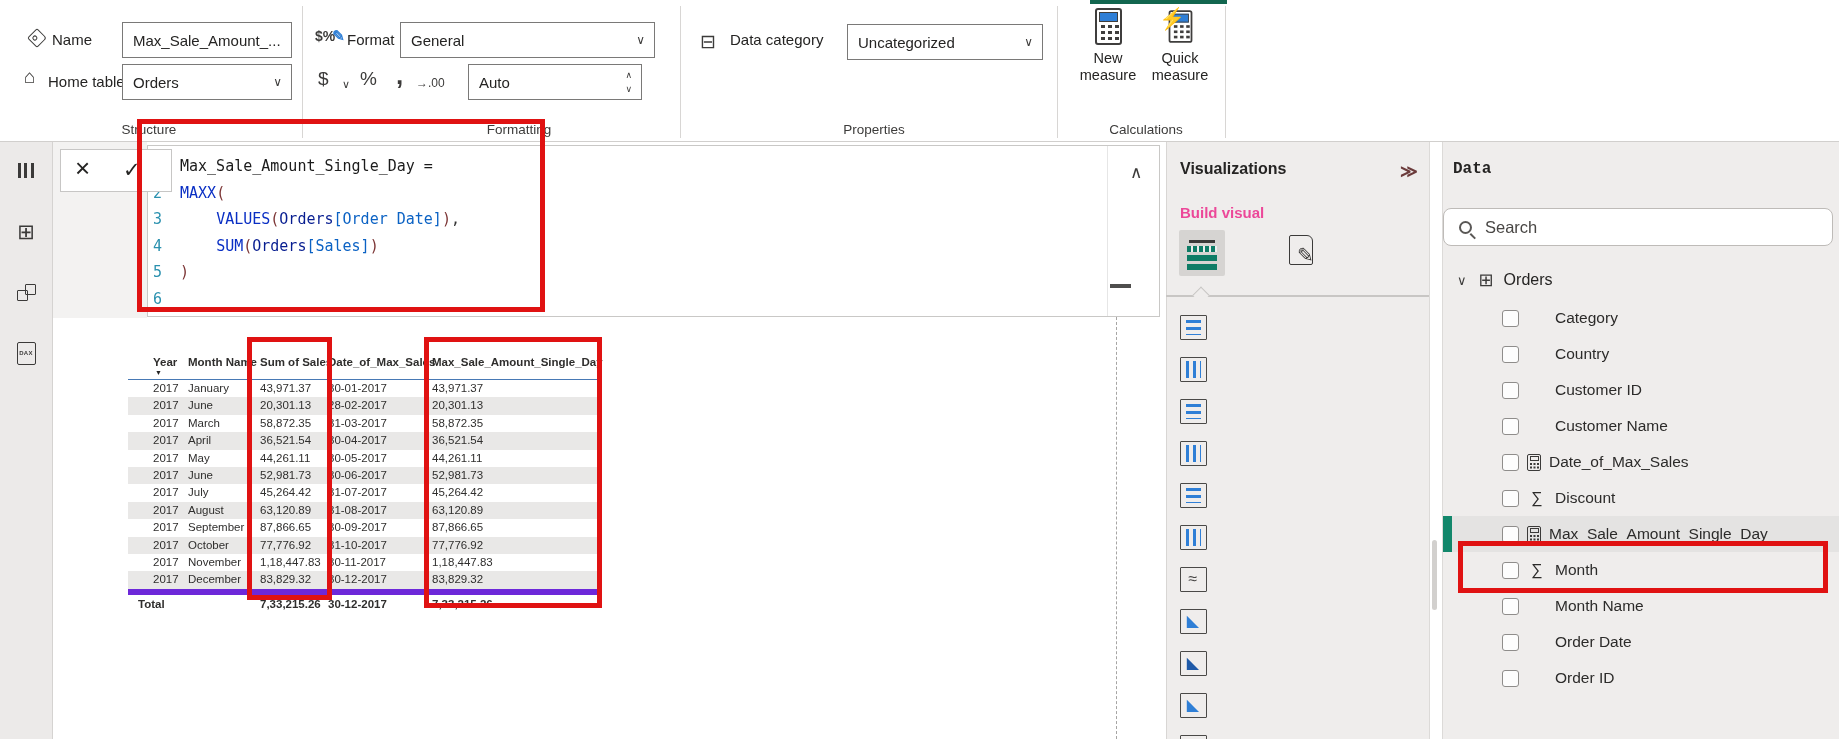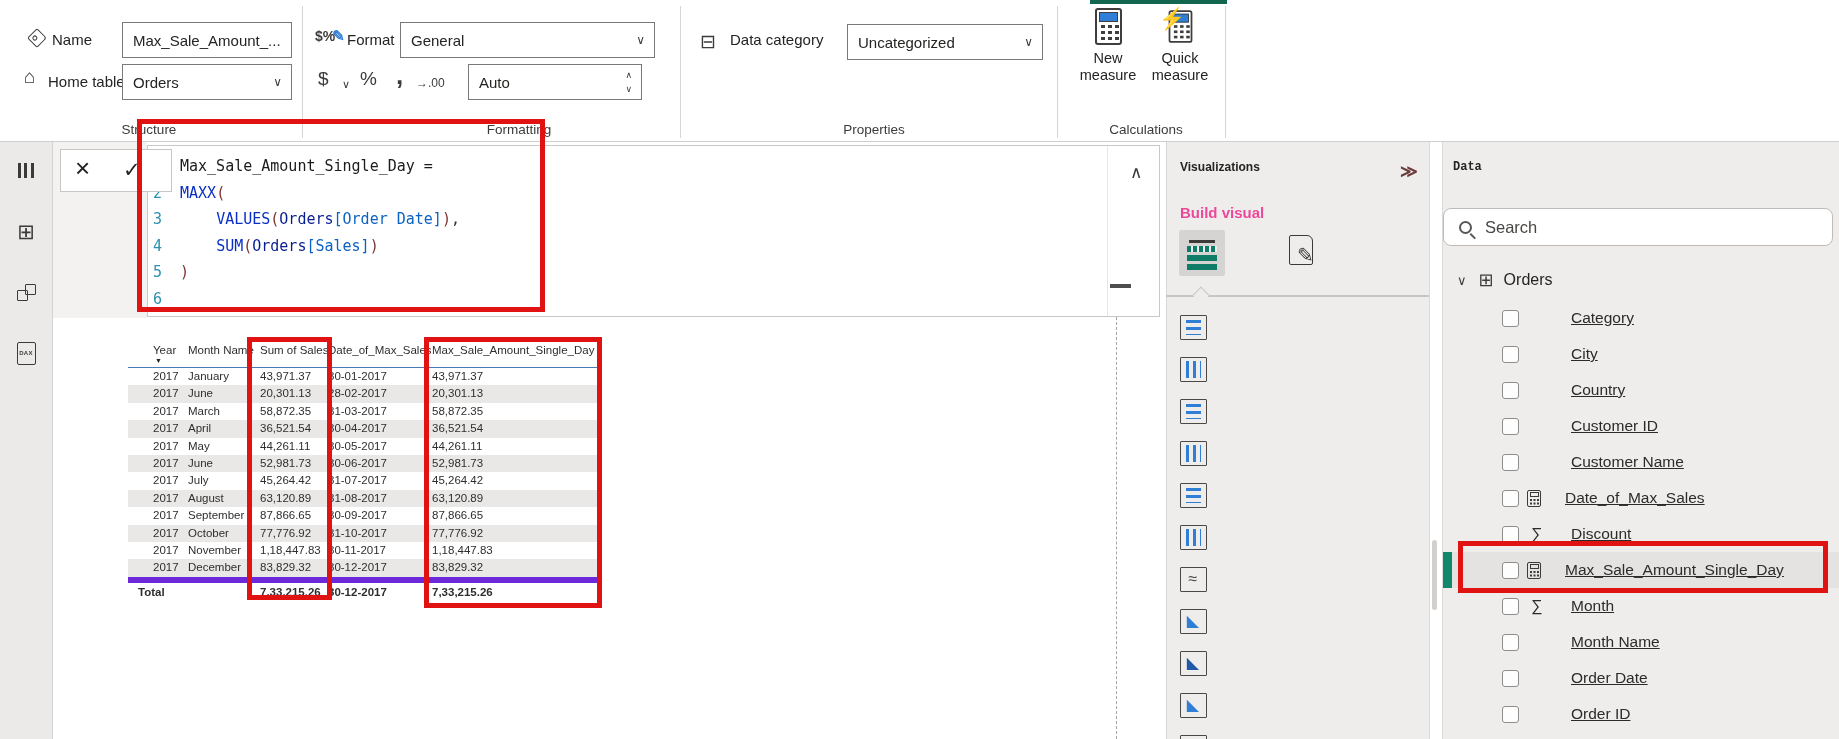--- a/index.html
+++ b/index.html
@@ -54,38 +54,38 @@
   .tk-plain { color:#1b1b1b; }  .tk-fn { color:#0a2fc4; }  .tk-tbl { color:#071d90; }
   .tk-col { color:#0b62c4; }   .tk-par { color:#7c3535; } .tk-punc { color:#333; }
   .fx-scroll { left:1107px; top:146px; width:52px; height:170px; background:#fff; border-left:1px solid #e6e6e6; z-index:2; }
   .fx-collapse { position:absolute; left:22px; top:16px; font-size:17px; color:#3c3b3a; }
   .fx-dash { position:absolute; left:2px; top:138px; width:21px; height:3.5px; background:#4f4e4d; }
   .indent-guide { left:174px; top:198px; width:1px; height:84px; background:#dcdcdc; }
   .page-dash { left:1116px; top:317px; width:0; height:422px; border-left:1px dashed #a6a5a4; }
 
   
   .tviz { left:128px; top:341px; width:470px; height:258px; font-size:11.5px; color:#2f2e2d; }
-  .thead { position:relative; height:27px; border-bottom:1.5px solid #4779b5; font-weight:400; }
+  .thead { position:relative; height:27px; border-bottom:1.5px solid #4779b5; font-weight:700;margin-top:12px; }
   .thead span, .trow span, .ttotal span { position:absolute; top:3px; white-space:nowrap; }
   .co0 { left:25px; }  .co1 { left:60px; } .co2 { left:132px; } .co3 { left:200px; } .co4 { left:304px; }
   .sort-arrow { position:absolute !important; left:27px !important; top:16px !important; font-size:7px; color:#252423; }
   .trow { position:relative; height:17.4px; }
   .trow:nth-child(even) { background:#e9e8e7; }
   .trow span { top:2px; }
   .ttotal { position:relative; height:20px; border-top:6px solid #6d28d9; font-weight:bold; }
   .ttotal span { top:3px; }
   .ttotal .co0 { left:10px; }
 
   
   .redrect { position:absolute; border:5px solid #e01212; z-index:40; }
 
   
   .pane { top:142px; height:597px; background:#efedec; }
   .pane-gap { left:1429px; top:142px; width:14px; height:597px; background:#fff; border-left:1px solid #dcdad8; border-right:1px solid #dcdad8; }
-  .pane-title { position:absolute; font-size:12px; font-weight:bold; color:#252423; }
+  .pane-title { position:absolute; font-size:16px; font-weight:bold; color:#252423; }
   .collapse2 { position:absolute; left:1400px; top:161px; font-size:17px; font-weight:bold; color:#6b3b3b; }
   .build-lbl { position:absolute; left:1180px; top:204px; font-size:15px; font-weight:bold; color:#ec4899; }
   .tab-build { left:1179px; top:230px; width:46px; height:46px; background:#d6d4d2; border-radius:2px; display:flex; align-items:center; justify-content:center; }
   .build-ic { position:relative; width:34px; height:28px; }
   .build-ic::before { content:""; position:absolute; left:4px; top:1px; width:26px; height:2.5px; background:#3b3a39; }
   .build-ic::after { content:""; position:absolute; left:2px; top:7px; width:30px; height:6px;
     background:repeating-linear-gradient(to right,#0e7c66 0 4.5px,#eef0ef 4.5px 6px);
     box-shadow:0 9px #0e7c66, 0 18px #0e7c66; }
   .tab-format { left:1283px; top:233px; width:40px; height:42px; }
   .fmt-page { position:absolute; left:6px; top:2px; width:24px; height:30px; border:1.8px solid #3b3a39; border-radius:2px 6px 2px 2px; }
@@ -115,21 +115,21 @@
   .fields { left:1443px; top:300px; width:396px; }
   .frow { position:relative; height:36px; display:flex; align-items:center; padding-left:59px; font-size:15.5px; color:#2c2b2a; }
   .frow.sel { background:linear-gradient(to right,#12876b 0 9px,#e4e3e2 9px); }
   .cb { width:17px; height:17px; border:1.6px solid #8f8d8b; border-radius:3px; background:#fdfdfd; flex:none; }
   .fi { width:20px; margin-left:8px; flex:none; display:flex; align-items:center; justify-content:center; }
   .fi-sigma::before { content:"∑"; font-size:16px; color:#2c2b2a; }
   .fi-calc { position:relative; width:14px; height:17px; border:1.6px solid #3b3a39; border-radius:2px; }
   .fi-calc::before { content:""; position:absolute; left:1.5px; top:1.5px; right:1.5px; height:3px; border:1px solid #3b3a39; }
   .fi-calc::after { content:""; position:absolute; left:2px; top:8px; width:2px; height:2px; background:#3b3a39;
     box-shadow:3.5px 0 #3b3a39,7px 0 #3b3a39,0 3.5px #3b3a39,3.5px 3.5px #3b3a39,7px 3.5px #3b3a39; }
-  .flabel { margin-left:24px; white-space:nowrap;text-decoration:underline; }
+  .flabel { margin-left:8px; white-space:nowrap; }
 </style>
 </head>
 <body>
 
 <div class="abs ribbon">
   <span class="teal-strip" style="background:#12664f;"></span>
 
   <span class="tag-ic"></span>
   <span class="rb-label" style="left:52px;top:31px;">Name</span>
   <div class="rb-input" style="left:122px;top:22px;width:170px;height:36px;">
@@ -437,25 +437,20 @@
   <div>
 
   <div class="frow plain">
       <span class="cb"></span>
       <span class="fi fi-none"></span>
       <span class="flabel">Category</span>
     </div>
       <div class="frow plain">
       <span class="cb"></span>
       <span class="fi fi-none"></span>
-      <span class="flabel">City</span>
-    </div>
-      <div class="frow plain">
-      <span class="cb"></span>
-      <span class="fi fi-none"></span>
       <span class="flabel">Country</span>
     </div>
       <div class="frow plain">
       <span class="cb"></span>
       <span class="fi fi-none"></span>
       <span class="flabel">Customer ID</span>
     </div>
       <div class="frow plain">
       <span class="cb"></span>
       <span class="fi fi-none"></span>

